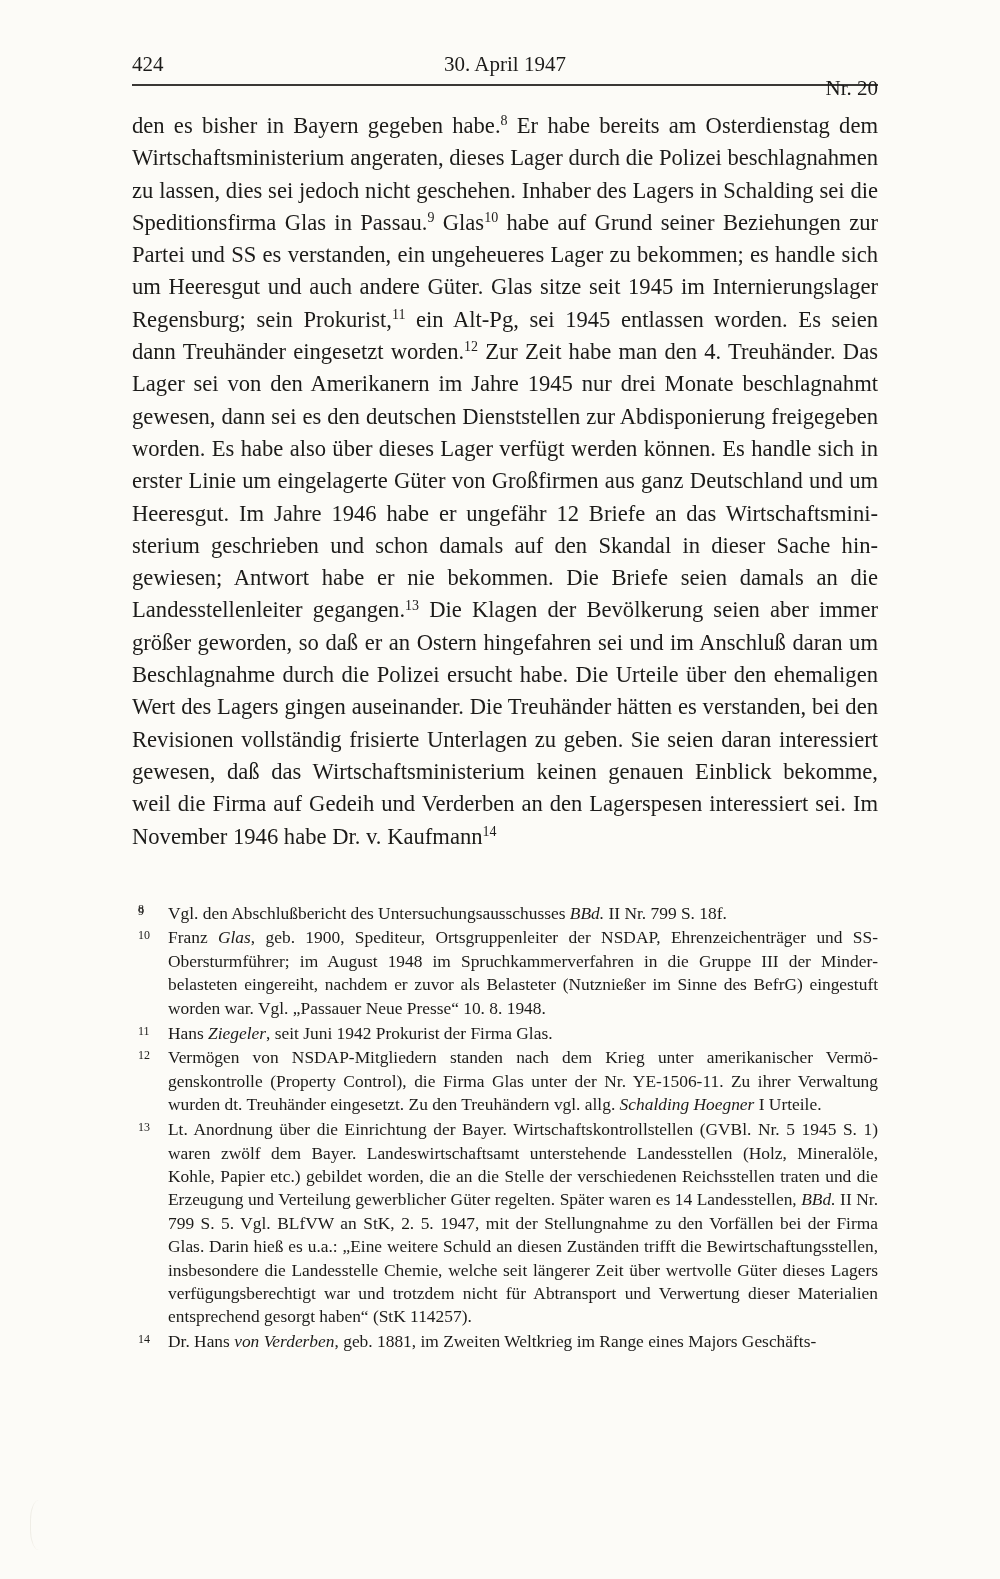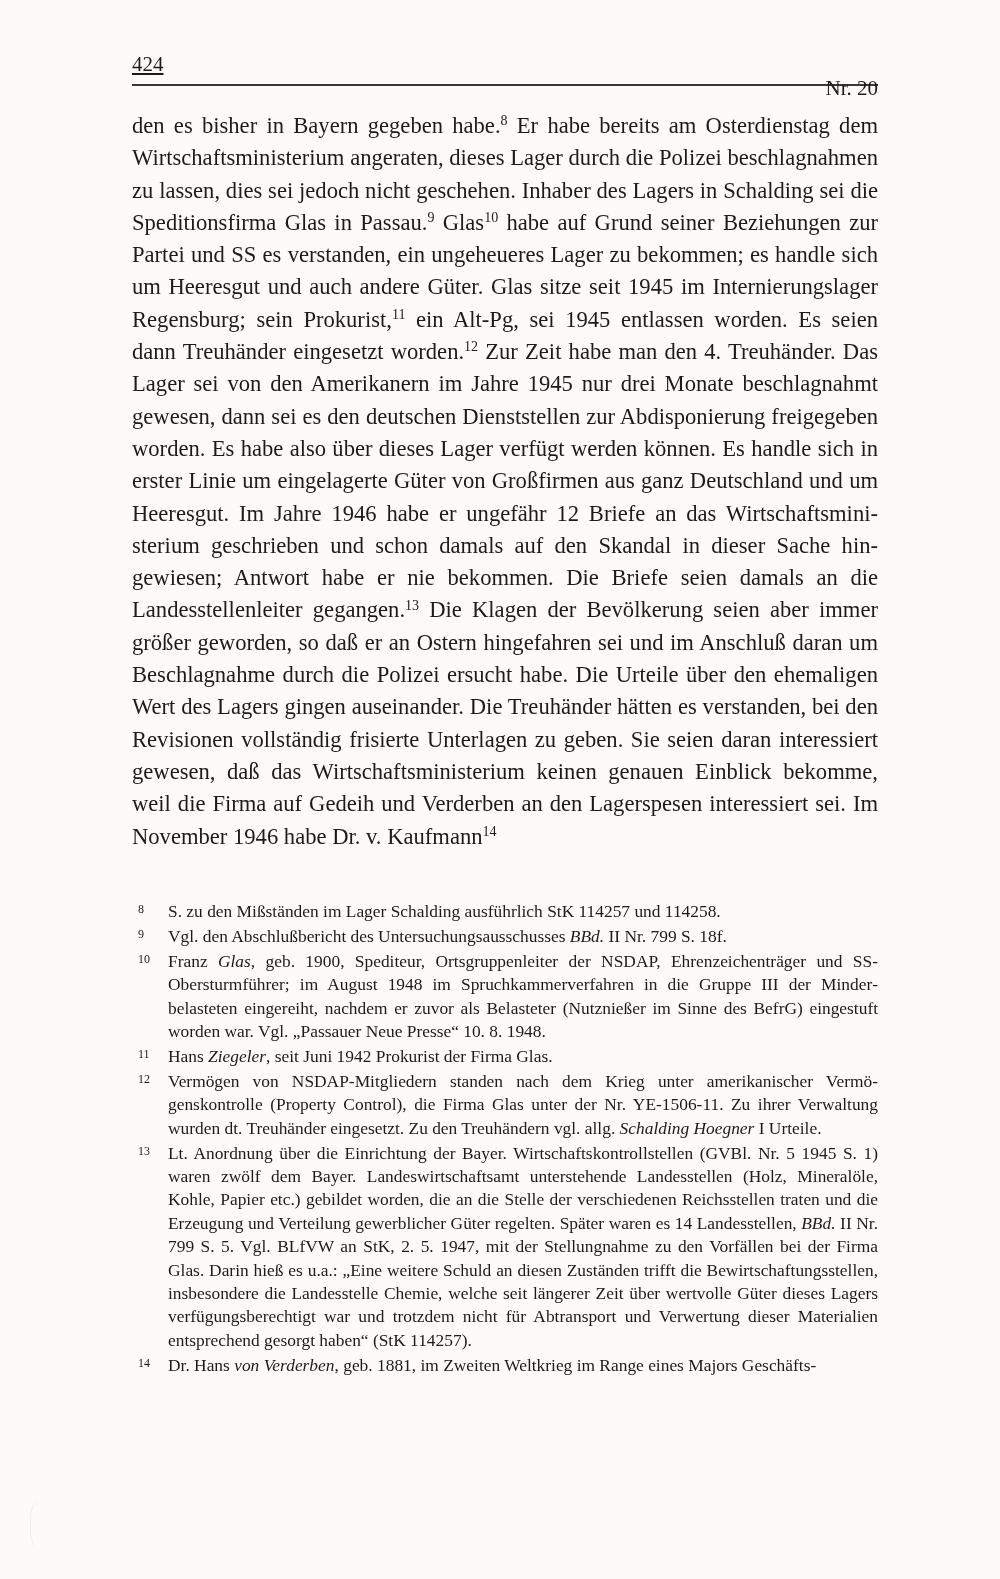--- a/index.html
+++ b/index.html
@@ -9,21 +9,21 @@
       position: relative;
       font-family: "Liberation Serif", "DejaVu Serif", serif;
       color: #1c1b19;
       overflow: hidden;
     }
     .page-header {
       position: absolute; left: 132px; top: 48px; width: 746px; height: 36px;
       border-bottom: 2px solid #3a3835;
       font-size: 21px;
     }
-    .page-header .num { position: absolute; left: 0; top: 4px; text-decoration: underline; }
+    .page-header .num { position: absolute; left: 0; top: 4px; }
     .page-header .date { position: absolute; left: 0; right: 0; top: 4px; text-align: center; }
     .page-header .nr { position: absolute; right: 0; top: 4px; margin-top: 24px; }
     .body-text {
       position: absolute; left: 132px; top: 110px; width: 746px;
       font-size: 22.6px; line-height: 32.3px;
       text-align: justify; text-align-last: left;
       hyphens: manual;
     }
     .body-text p { margin: 0; }
     sup { font-size: 62%; vertical-align: 0; position: relative; top: -0.55em; line-height: 0; }
@@ -37,29 +37,30 @@
     .scan-artifact {
       position: absolute; left: 30px; top: 1500px; width: 22px; height: 50px;
       border-left: 1px solid #e8e5dc; border-radius: 40%; opacity: 0.6;
     }
   </style>
 </head>
 <body>
 
 <div class="page-header">
   <span class="num">424</span>
+  <span class="date">30. April 1947</span>
   <span class="nr">Nr. 20</span>
 </div>
 
 <div class="body-text">
   <p id="body-paragraph"><span>den es bisher in Bayern gegeben habe.</span><sup>8</sup><span> Er habe bereits am Osterdienstag dem Wirtschaftsministerium angeraten, dieses Lager durch die Polizei be­schlagnahmen zu lassen, dies sei jedoch nicht geschehen. Inhaber des Lagers in Schalding sei die Speditionsfirma Glas in Passau.</span><sup>9</sup><span> Glas</span><sup>10</sup><span> habe auf Grund seiner Beziehungen zur Partei und SS es verstanden, ein ungeheueres Lager zu bekommen; es handle sich um Heeresgut und auch andere Güter. Glas sitze seit 1945 im Internierungslager Regensburg; sein Prokurist,</span><sup>11</sup><span> ein Alt-Pg, sei 1945 entlassen worden. Es seien dann Treuhänder eingesetzt wor­den.</span><sup>12</sup><span> Zur Zeit habe man den 4. Treuhänder. Das Lager sei von den Ameri­kanern im Jahre 1945 nur drei Monate beschlagnahmt gewesen, dann sei es den deutschen Dienststellen zur Abdisponierung freigegeben worden. Es habe also über dieses Lager verfügt werden können. Es handle sich in erster Linie um eingelagerte Güter von Großfirmen aus ganz Deutschland und um Heeresgut. Im Jahre 1946 habe er ungefähr 12 Briefe an das Wirtschaftsmini­sterium geschrieben und schon damals auf den Skandal in dieser Sache hin­gewiesen; Antwort habe er nie bekommen. Die Briefe seien damals an die Landesstellenleiter gegangen.</span><sup>13</sup><span> Die Klagen der Bevölkerung seien aber im­mer größer geworden, so daß er an Ostern hingefahren sei und im Anschluß daran um Beschlagnahme durch die Polizei ersucht habe. Die Urteile über den ehemaligen Wert des Lagers gingen auseinander. Die Treuhänder hätten es verstanden, bei den Revisionen vollständig frisierte Unterlagen zu geben. Sie seien daran interessiert gewesen, daß das Wirtschaftsministerium keinen genauen Einblick bekomme, weil die Firma auf Gedeih und Verderben an den Lagerspesen interessiert sei. Im November 1946 habe Dr. v. Kaufmann</span><sup>14</sup></p>
 </div>
 
 <div class="footnotes" id="footnotes">
-    <div class="fn"><span class="fn-num">8</span><span>S. zu den Mißständen im Lager Schalding ausführlich StK 114257 und 114258.</span></div>
+    <div class="fn"><span class="fn-num">8</span></div>
     <div class="fn"><span class="fn-num">9</span><span>Vgl. den Abschlußbericht des Untersuchungsausschusses </span><i>BBd.</i><span> II Nr. 799 S. 18f.</span></div>
     <div class="fn"><span class="fn-num">10</span><span>Franz </span><i>Glas</i><span>, geb. 1900, Spediteur, Ortsgruppenleiter der NSDAP, Ehrenzeichenträger und SS-Obersturmführer; im August 1948 im Spruchkammerverfahren in die Gruppe III der Minder­belasteten eingereiht, nachdem er zuvor als Belasteter (Nutznießer im Sinne des BefrG) einge­stuft worden war. Vgl. „Passauer Neue Presse“ 10. 8. 1948.</span></div>
     <div class="fn"><span class="fn-num">11</span><span>Hans </span><i>Ziegeler</i><span>, seit Juni 1942 Prokurist der Firma Glas.</span></div>
     <div class="fn"><span class="fn-num">12</span><span>Vermögen von NSDAP-Mitgliedern standen nach dem Krieg unter amerikanischer Vermö­genskontrolle (Property Control), die Firma Glas unter der Nr. YE-1506-11. Zu ihrer Verwal­tung wurden dt. Treuhänder eingesetzt. Zu den Treuhändern vgl. allg. </span><i>Schalding Hoegner</i><span> I Urteile.</span></div>
     <div class="fn"><span class="fn-num">13</span><span>Lt. Anordnung über die Einrichtung der Bayer. Wirtschaftskontrollstellen (GVBl. Nr. 5 1945 S. 1) waren zwölf dem Bayer. Landeswirtschaftsamt unterstehende Landesstellen (Holz, Mine­ralöle, Kohle, Papier etc.) gebildet worden, die an die Stelle der verschiedenen Reichsstellen tra­ten und die Erzeugung und Verteilung gewerblicher Güter regelten. Später waren es 14 Landes­stellen, </span><i>BBd.</i><span> II Nr. 799 S. 5. Vgl. BLfVW an StK, 2. 5. 1947, mit der Stellungnahme zu den Vor­fällen bei der Firma Glas. Darin hieß es u.a.: „Eine weitere Schuld an diesen Zuständen trifft die Bewirtschaftungsstellen, insbesondere die Landesstelle Chemie, welche seit längerer Zeit über wertvolle Güter dieses Lagers verfügungsberechtigt war und trotzdem nicht für Abtransport und Verwertung dieser Materialien entsprechend gesorgt haben“ (StK 114257).</span></div>
     <div class="fn"><span class="fn-num">14</span><span>Dr. Hans </span><i>von Verderben</i><span>, geb. 1881, im Zweiten Weltkrieg im Range eines Majors Geschäfts-</span></div>
   </div>
 
 <div class="scan-artifact"></div>
 

